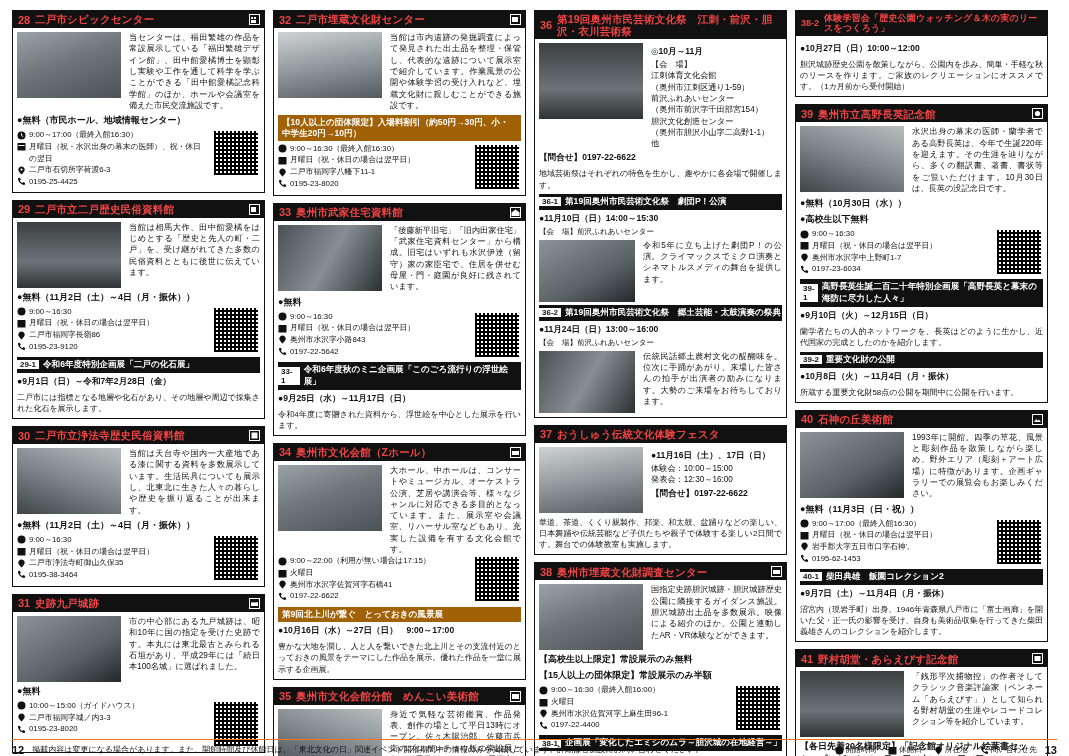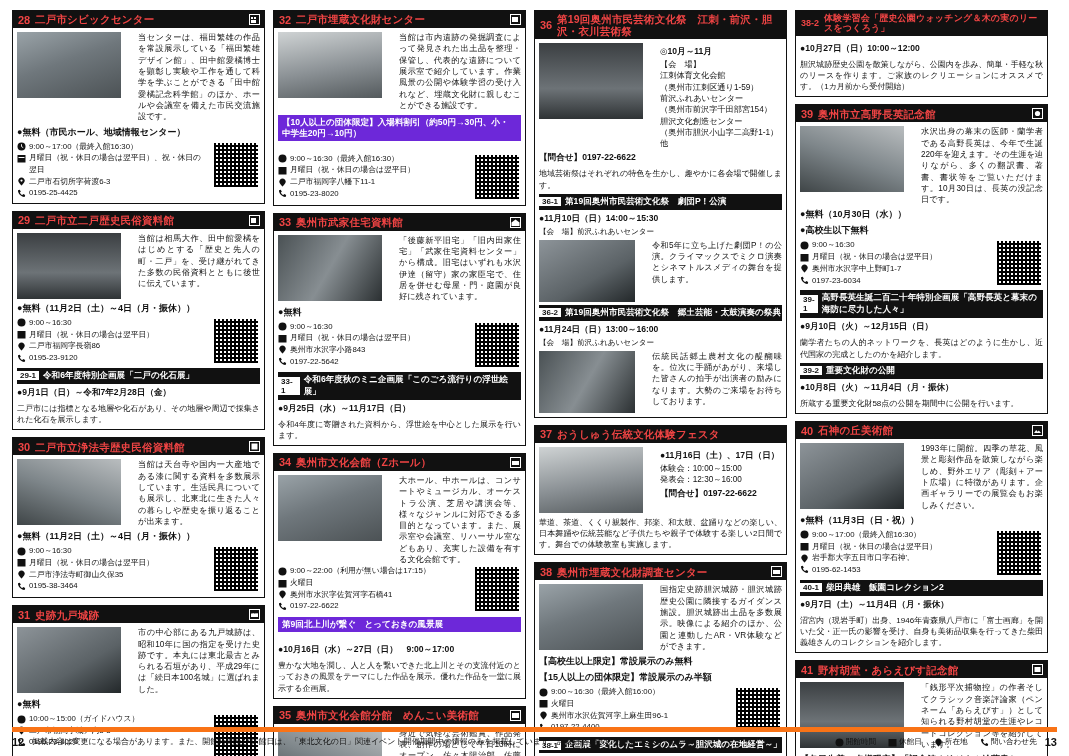--- a/index.html
+++ b/index.html
@@ -11,48 +11,48 @@
   .page{position:relative;width:1069px;height:756px;box-sizing:border-box;padding:10px 12px 0 12px;}
   .cols{display:flex;gap:8px;height:706px;}
   .col{width:253px;display:flex;flex-direction:column;gap:7px;}
   .card{border:1px solid #111;box-sizing:border-box;}
   .hdr{background:#111;color:#ef4444;display:flex;align-items:stretch;min-height:17px;}
   .num{width:22px;flex:0 0 22px;display:flex;align-items:center;justify-content:center;font-size:11px;font-weight:bold;}
   .htitle{flex:1;display:flex;align-items:center;font-size:10.5px;font-weight:bold;letter-spacing:.2px;padding:2px 2px 2px 0;line-height:1.15;}
   .hicon{flex:0 0 14px;display:flex;align-items:center;justify-content:center;padding-right:3px;}
   .hicon svg{display:block;}
   .body{padding:4px 4px 4px 4px;}
-  .row{display:flex;gap:17px;}
+  .row{display:flex;gap:8px;}
   .photo{flex:0 0 104px;height:66px;background:#6b6f72;position:relative;overflow:hidden;}
   .photo.tall{height:76px;}
   .photo.s{flex:0 0 96px;height:62px;}
   .ph-a{background:linear-gradient(160deg,#9aa3a8 0%,#6f777c 45%,#4c5255 100%);}
   .ph-b{background:linear-gradient(180deg,#3b3f42 0%,#6d7377 60%,#2f3335 100%);}
   .ph-c{background:linear-gradient(200deg,#b9bdbf 0%,#7e868a 50%,#3f4547 100%);}
   .ph-d{background:linear-gradient(150deg,#8d9499 0%,#5b6266 60%,#23282a 100%);}
   .ph-e{background:linear-gradient(170deg,#cfd3d4 0%,#8b9195 55%,#545a5d 100%);}
   .ph-f{background:linear-gradient(120deg,#4a5154 0%,#878e92 50%,#2b3032 100%);}
   .desc{flex:1;font-size:8.2px;line-height:1.38;text-align:justify;}
-  .bar{background:#6d28d9;color:#fff;font-size:8.6px;font-weight:bold;padding:2px 4px;margin:4px 0 12px;line-height:1.25;}
+  .bar{background:#a16207;color:#fff;font-size:8.6px;font-weight:bold;padding:2px 4px;margin:4px 0 2px;line-height:1.25;}
   .subbar{background:#111;color:#fff;font-size:8.6px;font-weight:bold;padding:2px 0;margin:3px 0;display:flex;gap:4px;align-items:center;}
   .subnum{background:#fff;color:#111;font-size:8px;font-weight:bold;padding:0 3px;}
   .free{font-size:9px;font-weight:bold;margin:3px 0 2px;}
   .info{font-size:7.8px;line-height:1.5;}
   .info div{display:flex;gap:3px;align-items:flex-start;}
   .ic{flex:0 0 9px;height:9px;margin-top:1.5px;}
   .ic svg{display:block;}
   .qr{width:44px;height:44px;flex:0 0 44px;background:
      repeating-linear-gradient(90deg,#000 0 2px,#fff 2px 4px),
      repeating-linear-gradient(0deg,#000 0 2px,transparent 2px 4px);
      background-blend-mode:multiply;border:2px solid #fff;outline:1px solid #fff;}
   .infoqr{display:flex;gap:10px;align-items:flex-start;}
   .infoqr .info{flex:1;}
   .eventline{font-size:8.6px;font-weight:bold;margin:3px 0 1px;}
   .note{font-size:8px;line-height:1.4;margin-top:4px;text-align:justify;}
-  .footer{position:absolute;left:12px;right:12px;bottom:8px;border-top:5px solid #f97316;padding-top:4px;display:flex;align-items:center;font-size:8px;}
+  .footer{position:absolute;left:12px;right:12px;bottom:0;border-top:1px solid #f97316;padding-top:4px;display:flex;align-items:center;font-size:8px;}
   .pg{font-size:11px;font-weight:bold;}
   .ftxt{flex:1;padding:0 8px;line-height:1.3;}
   .legend{display:flex;gap:12px;align-items:flex-end;font-size:7.6px;}
   .legend span{display:flex;gap:2px;align-items:center;}
   .mini{font-size:7.6px;line-height:1.45;}
 </style>
 </head>
 <body>
 
 <div class="page">
@@ -90,21 +90,21 @@
                   </span>
                   <span>9:00～17:00（最終入館16:30）</span>
                 </div>
               <div>
                   <span class="ic">
                     <svg width="9" height="9" viewBox="0 0 9 9">
                       <rect x="0.5" y="1" width="8" height="7.5" fill="#111"></rect>
                       <rect x="1.5" y="3" width="6" height="1" fill="#fff"></rect>
                     </svg>
                   </span>
-                  <span>月曜日（祝・休日の場合は翌平日）、祝・休日の翌日</span>
+                  <span>月曜日（祝・水沢出身の幕末の医師）、祝・休日の翌日</span>
                 </div>
               <div>
                   <span class="ic">
                     <svg width="9" height="9" viewBox="0 0 9 9">
                       <path d="M4.5 0.5c-1.8 0-3.2 1.4-3.2 3.1 0 2.3 3.2 5 3.2 5s3.2-2.7 3.2-5C7.7 1.9 6.3.5 4.5.5z" fill="#111"></path>
                       <circle cx="4.5" cy="3.6" r="1.1" fill="#fff"></circle>
                     </svg>
                   </span>
                   <span>二戸市石切所字荷渡6-3</span>
                 </div>

